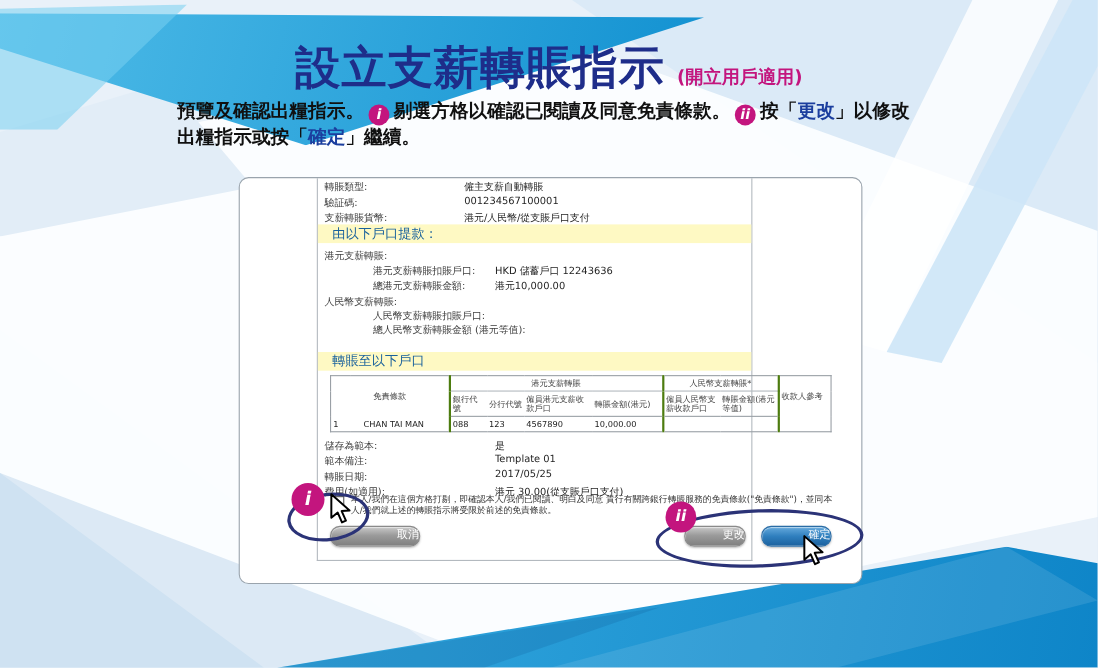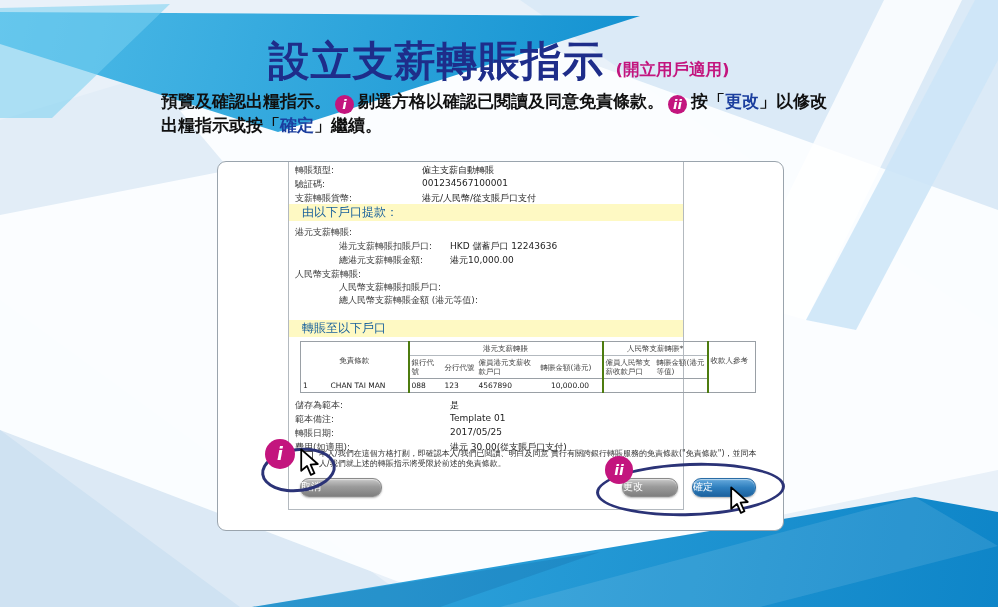--- a/index.html
+++ b/index.html
@@ -50,27 +50,27 @@
   .paytable{position:absolute;left:11px;top:181px;width:455px;border-collapse:collapse;
     font-size:7.5px;color:#444;table-layout:fixed}
   .paytable{border:1px solid #9AA0A6}
   .paytable th{font-weight:normal;padding:2px 2px;line-height:1.2;vertical-align:middle}
   .paytable td{padding:2px 2px;color:#222}
   .th-center{text-align:center}
   .th-left{text-align:left}
   .bL{border-left:2px solid #4d7c0f}
   .gB{border-bottom:1px solid #B3B9BF}
   .hdrB th{border-bottom:1px solid #9AA0A6}
-  .amt{text-align:center;padding-right:4px}
+  .amt{text-align:left;padding-right:4px}
 
   
   .chkbox{position:absolute;left:13px;top:291px;width:9px;height:9px;border:1px solid #555;background:#fff}
   .disclaimer{position:absolute;left:30px;top:289px;width:442px;font-size:8px;line-height:10px;color:#333}
   .btn{position:absolute;height:17px;border-radius:9px;color:#fff;font-size:10px;line-height:16px;
-    text-align:left;box-shadow:inset 0 1px 1px rgba(255,255,255,.55),0 1px 2px rgba(0,0,0,.3);cursor:pointer}
+    text-align:right;box-shadow:inset 0 1px 1px rgba(255,255,255,.55),0 1px 2px rgba(0,0,0,.3);cursor:pointer}
   .btn-gray{background:linear-gradient(#C9C9C9,#9B9B9B 45%,#7F7F7F);border:1px solid #8A8A8A}
   .btn-blue{background:linear-gradient(#66AADD,#2F7FBE 50%,#1C629F);border:1px solid #2A6CA5}
   .btn-cancel{left:11px;top:318px;width:80px}
   .btn-change{left:333px;top:318px;width:54px}
   .btn-confirm{left:403px;top:318px;width:62px}
 
   
   .ellipse{border:3px solid #2B3377;border-radius:50%;z-index:5;background:transparent}
   .ellipse1{left:261px;top:448px;width:69px;height:38px;transform:rotate(-7deg)}
   .ellipse2{left:596px;top:463px;width:183px;height:47px;transform:rotate(-2deg)}

